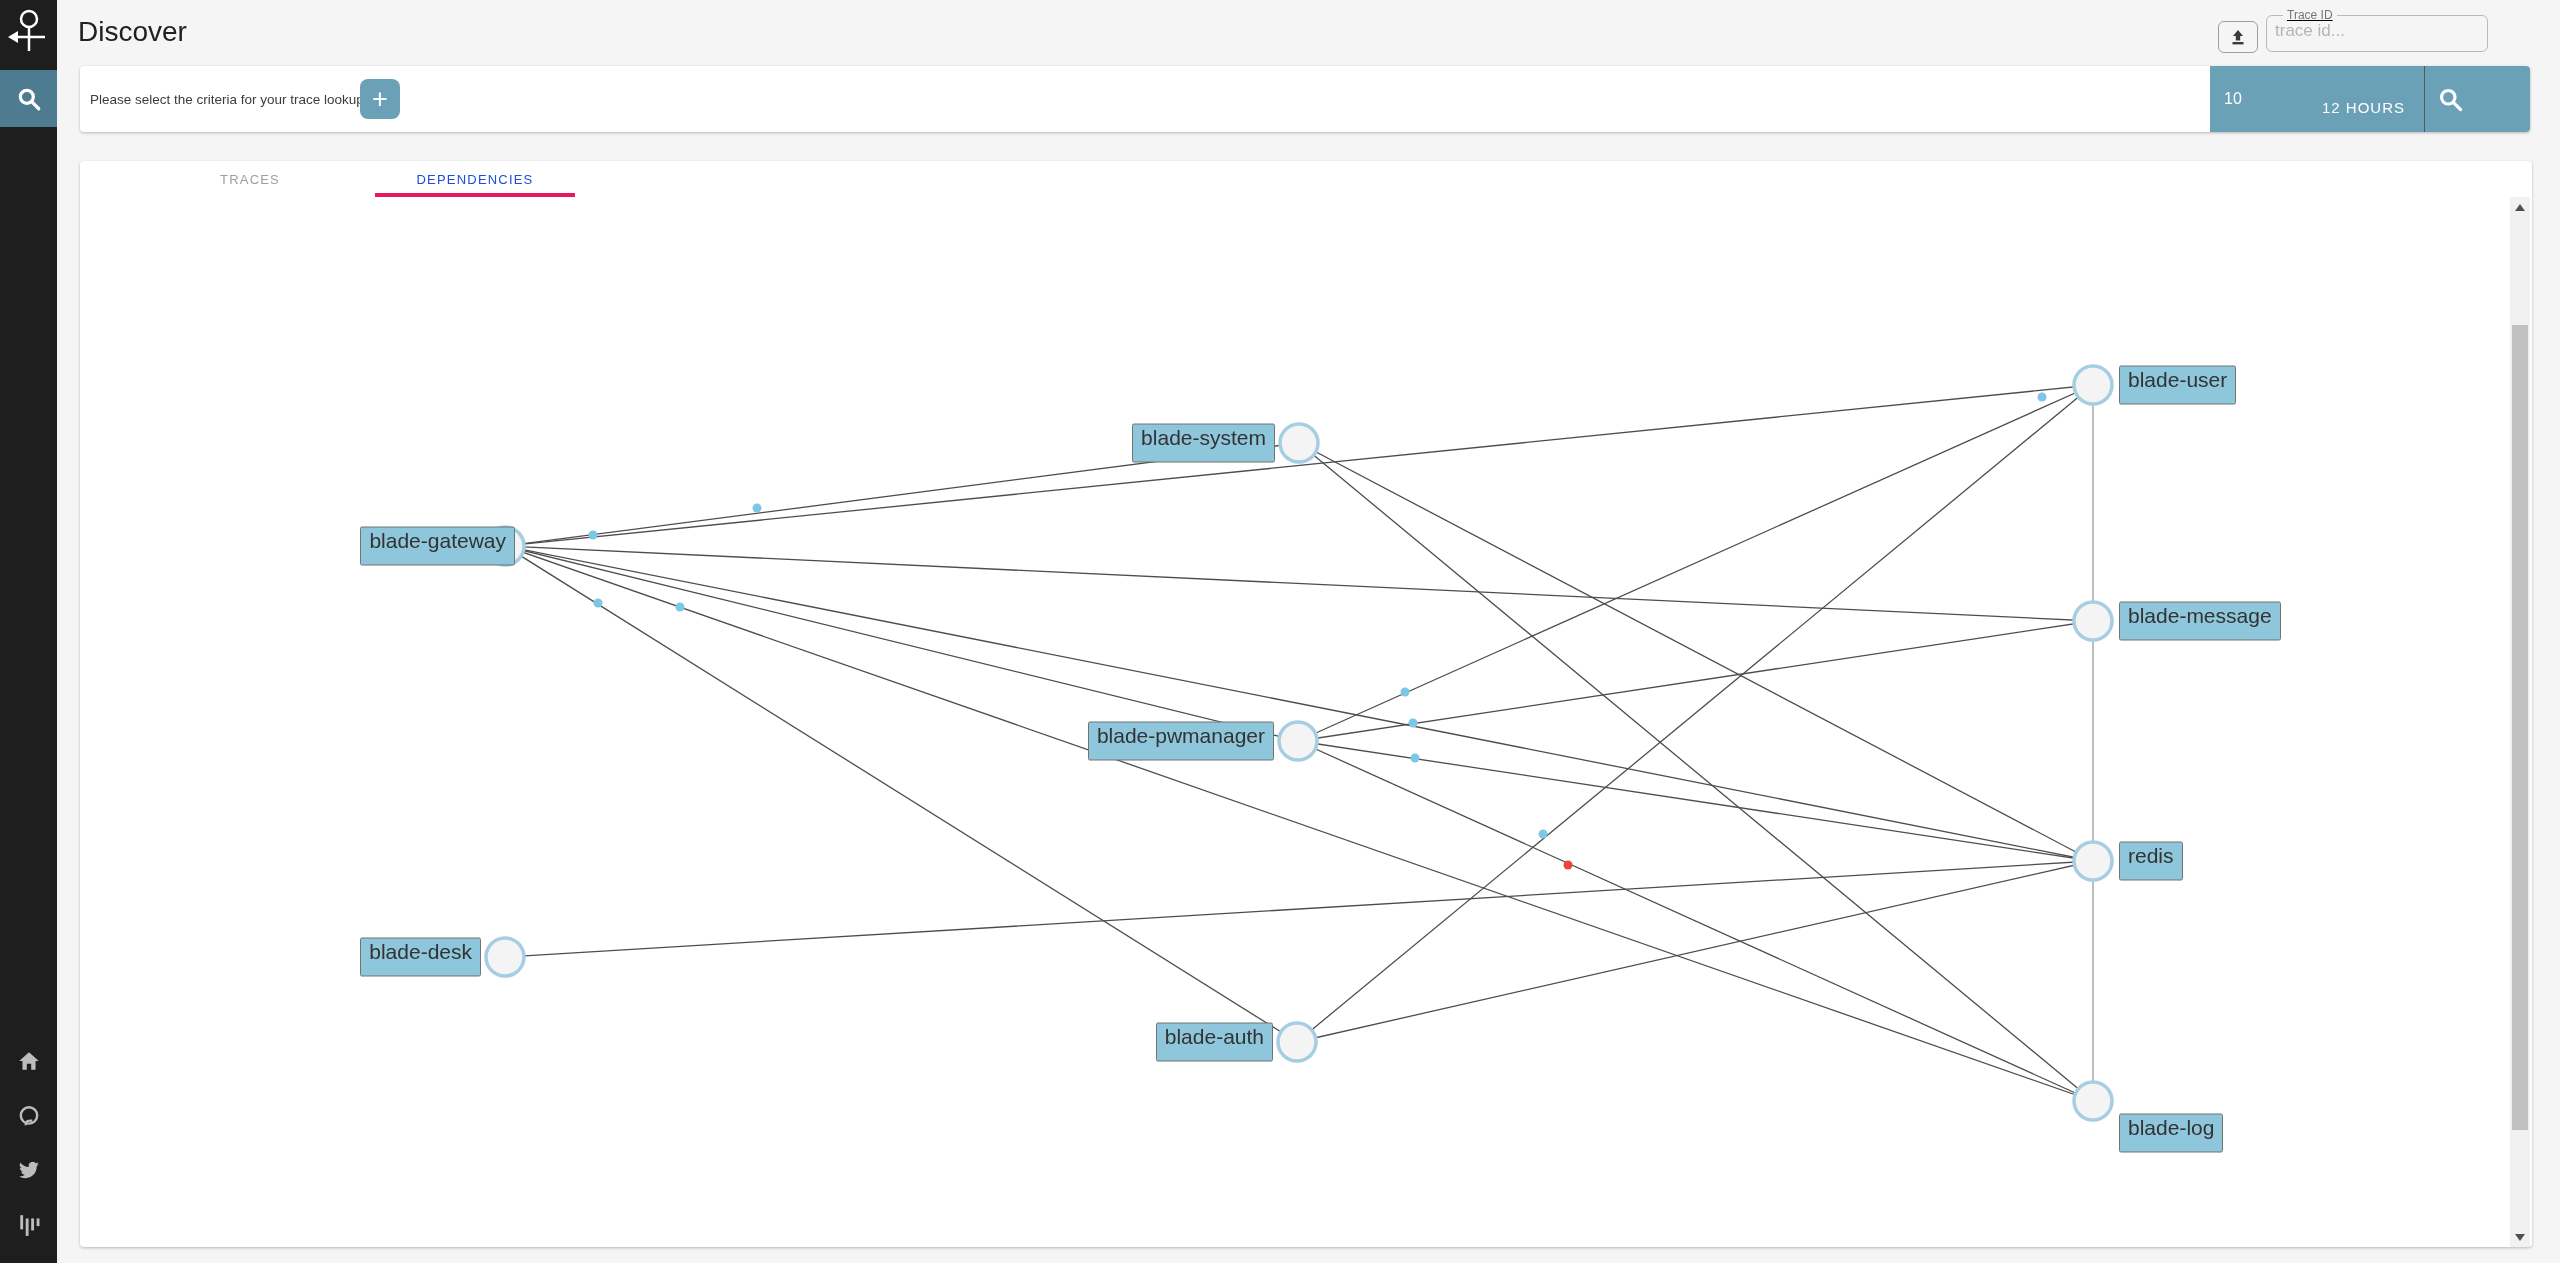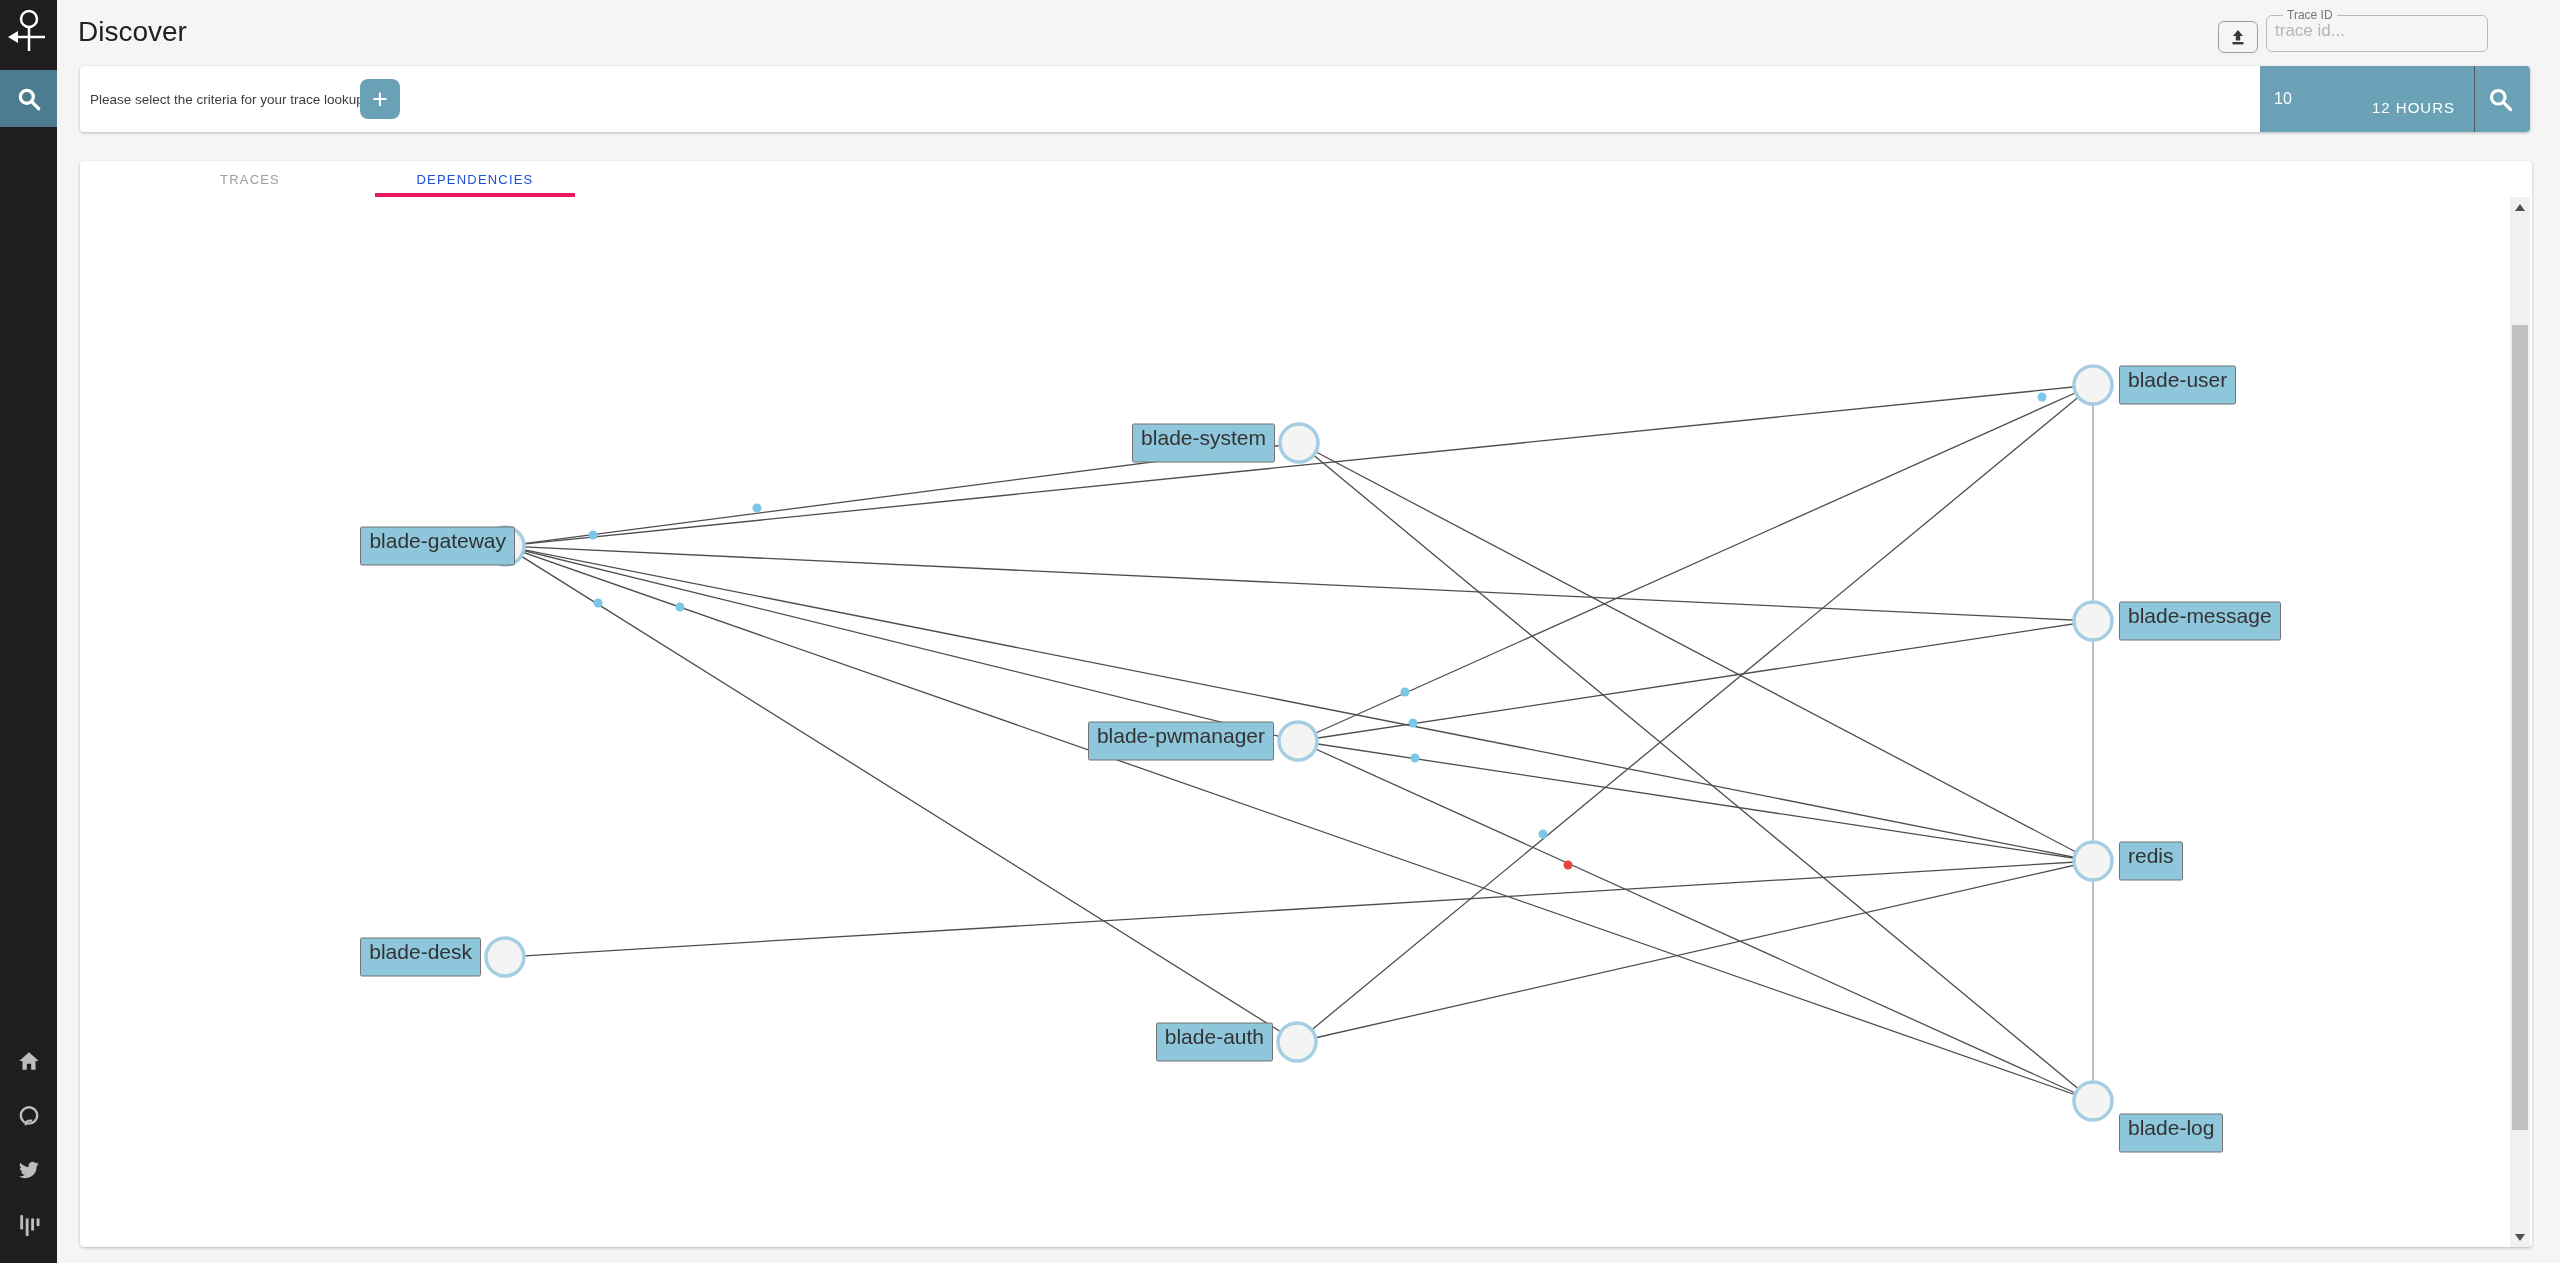--- a/index.html
+++ b/index.html
@@ -11,34 +11,34 @@
   #logo { position:absolute; left:8px; top:6px; width:40px; height:50px; }
   #search-tile { position:absolute; left:0; top:70px; width:57px; height:57px; background:#4d7b90;
                  display:flex; align-items:center; justify-content:center; cursor:pointer; }
   .side-ic { position:absolute; left:17px; width:24px; height:24px; cursor:pointer; }
 
   
   #page-title { position:absolute; left:78px; top:16px; font-size:28px; color:#212121; }
   #upload-btn { position:absolute; left:2218px; top:21px; width:40px; height:32px; border:1px solid #9e9e9e;
                 border-radius:6px; background:transparent; display:flex; align-items:center; justify-content:center; cursor:pointer; }
   #trace-fieldset { position:absolute; left:2266px; top:8px; width:222px; height:44px;
-                    border:1px solid #b9b9b9; border-radius:6px; padding:0 8px; }
+                    border:1px solid #b9b9b9; border-radius:6px; padding:0 8px;text-decoration:underline; }
   #trace-fieldset legend { font-size:12px; color:#757575; padding:0 4px; margin-left:8px; }
   #trace-input { border:none; outline:none; background:transparent; width:100%; font-size:17px; color:#7f1d1d;
                  font-family:"Liberation Sans", sans-serif; margin-top:-3px; }
   #trace-input::placeholder { color:#b5b5b5; }
 
   
   #criteria-card { position:absolute; left:80px; top:66px; width:2450px; height:66px; background:#fff;
                    border-radius:4px; box-shadow:0 1px 3px rgba(0,0,0,.25); }
   #criteria-hint { position:absolute; left:10px; top:0; height:66px; display:flex; align-items:center;
                    font-size:13.5px; color:#3c3c3c; }
   #add-btn { position:absolute; left:280px; top:13px; width:40px; height:40px; background:#6ba1b6; border:none;
              border-radius:8px; color:#fff; font-size:27px; line-height:38px; text-align:center; cursor:pointer; }
-  #range-block { position:absolute; right:0; top:0; width:270px; height:66px; background:#6ba1b6;
+  #range-block { position:absolute; right:0; top:0; width:320px; height:66px; background:#6ba1b6;
                  border-radius:0 4px 4px 0; color:#fff; }
   #limit-value { position:absolute; left:14px; top:0; height:66px; display:flex; align-items:center; font-size:16px; }
   #lookback-value { position:absolute; left:112px; top:8px; height:66px; display:flex; align-items:center;
                     font-size:15px; letter-spacing:1px; }
   #range-divider { position:absolute; left:214px; top:0; width:1px; height:66px; background:#4f5a5e; }
   #range-search-btn { position:absolute; left:215px; top:0; width:51px; height:66px; display:flex;
                       align-items:center; justify-content:center; cursor:pointer; }
 
   
   #main-card { position:absolute; left:80px; top:161px; width:2452px; height:1086px; background:#fff;

